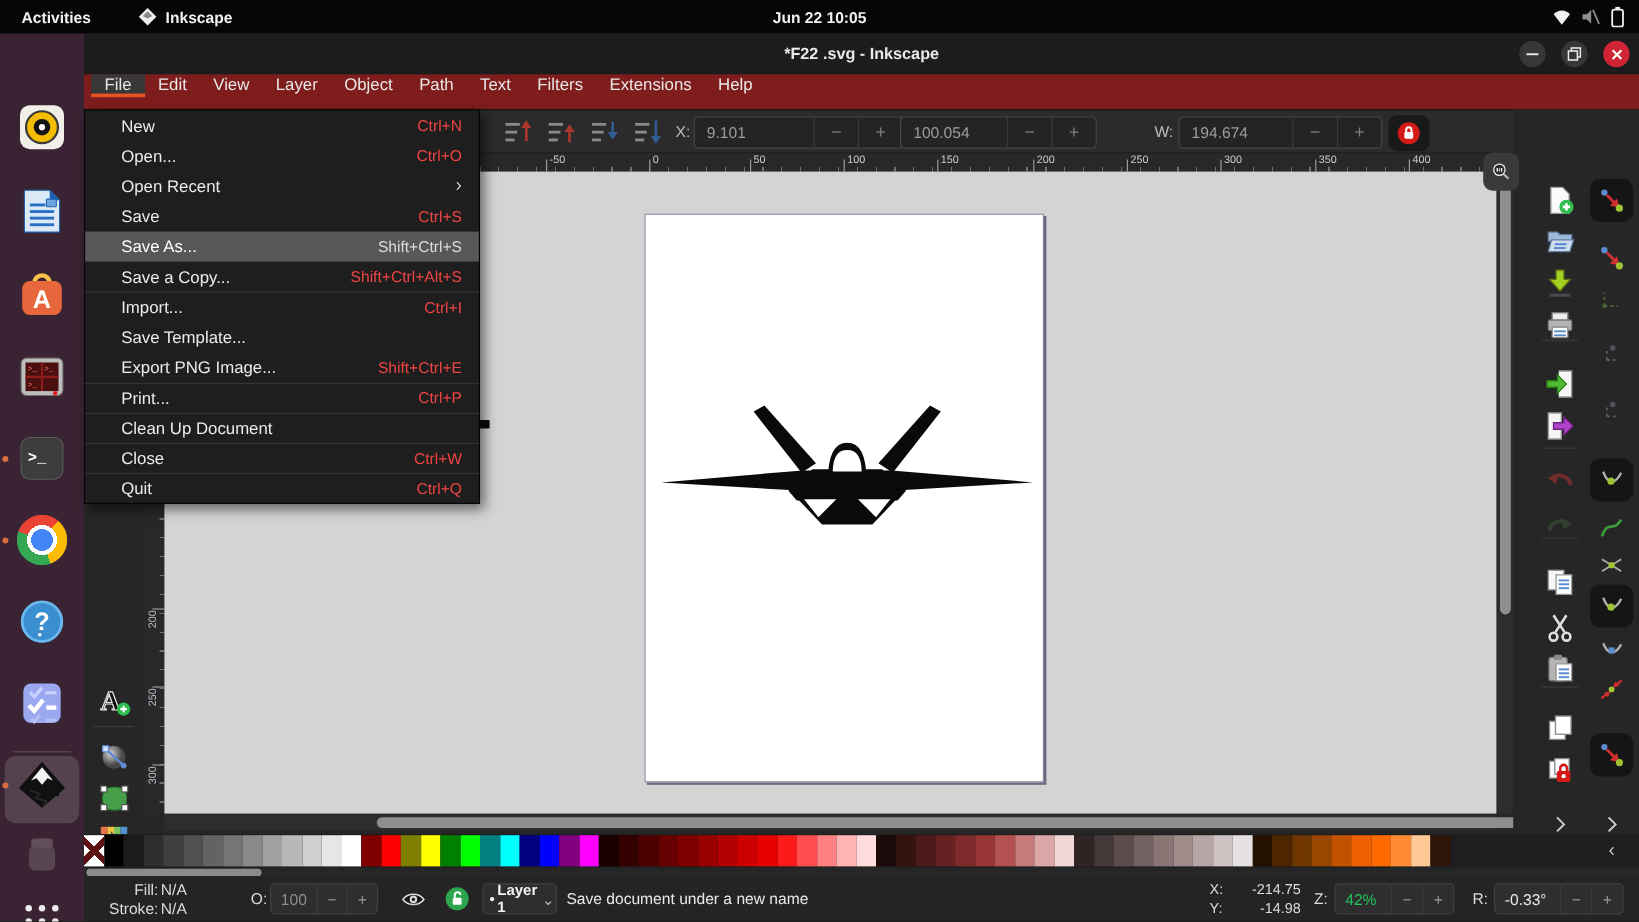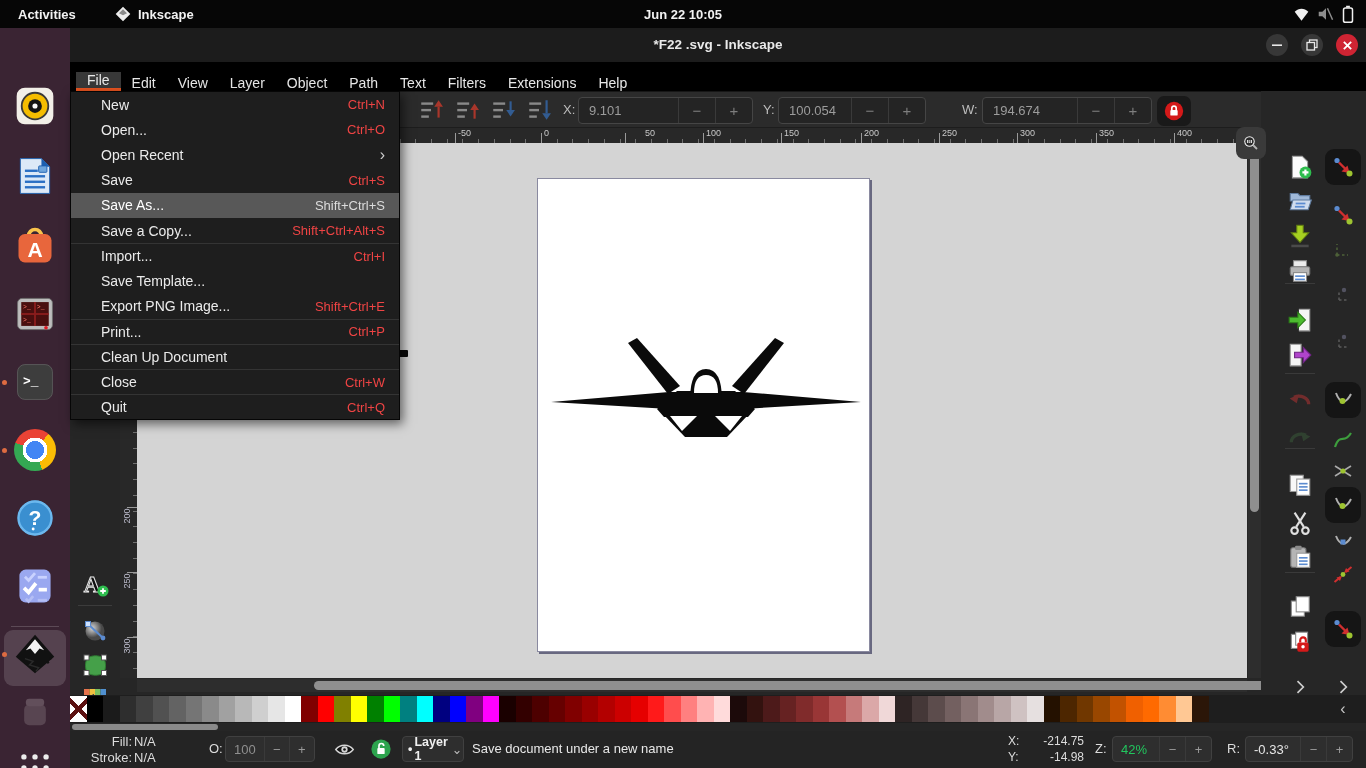--- a/index.html
+++ b/index.html
@@ -14,21 +14,21 @@
 #dock{left:0;top:28px;width:70px;height:740px;background:#3a2433}
 .dock-item{position:absolute;left:13px;width:44px;height:44px;display:flex;align-items:center;justify-content:center}
 .dock-dot{position:absolute;left:2px;width:5px;height:5px;border-radius:50%;background:#dd6b41}
 .dock-sep{position:absolute;left:11px;width:48px;height:1px;background:#5c4a56}
 .dock-active{position:absolute;left:4px;width:62px;height:56px;border-radius:9px;background:rgba(255,255,255,.14)}
 
 #window{left:70px;top:28px;width:1296px;height:740px;background:#262626}
 #titlebar{left:0;top:0;width:1296px;height:34px;background:#1c1c1c}
 #title{width:100%;text-align:center;line-height:34px;color:#e9e9e9;font-size:13.5px;font-weight:700}
 .winbtn{position:absolute;top:6px;width:22px;height:22px;border-radius:50%;background:#373737;display:flex;align-items:center;justify-content:center}
-#menubar{left:0;top:34px;width:1296px;height:29px;background:#000000;display:flex;align-items:flex-end;padding-left:6px}
+#menubar{left:0;top:34px;width:1296px;height:29px;background:#7f1d1d;display:flex;align-items:flex-start;padding-left:6px}
 .mb-item{padding:0 11px;display:flex;align-items:center;color:#e8e8e8;font-size:14px}
 .mb-item.active{background:#383838;border-bottom:3px solid #e95420}
 
 #toolcontrols{left:0;top:63px;width:1296px;height:37px;background:#2b2b2b;border-top:1px solid #171717;border-bottom:1px solid #1d1d1d}
 .tc-label{position:absolute;top:10px;color:#bdbdbd;font-size:13px}
 .fld{position:absolute;top:5px;height:27px;background:#242424;border:1px solid #454545;border-radius:4px;display:flex;color:#9c9c9c;font-size:13px}
 .fld .val{flex:1;padding:0 10px;display:flex;align-items:center}
 .fld .sp{width:37px;border-left:1px solid #3a3a3a;display:flex;align-items:center;justify-content:center;color:#7e7e7e;font-size:15px}
 .zico{position:absolute;top:5px;width:26px;height:26px;opacity:.85}
 #lockbtn{left:1087px;top:4px;width:34px;height:30px;background:#191919;border-radius:7px;display:flex;align-items:center;justify-content:center}
@@ -267,21 +267,21 @@
 
     <div class="abs" id="toolcontrols">
       <div id="zorder"></div>
       <span class="tc-label" style="left:493px">X:</span>
       <div class="fld" style="left:508px;width:175px">
         <div class="val">9.101</div>
         <div class="sp">−</div>
         <div class="sp">+</div>
       </div>
       <span class="tc-label" style="left:693px">Y:</span>
-      <div class="fld" style="left:708px;width:148px">
+      <div class="fld" style="left:680px;width:164px">
         <div class="val">100.054</div>
         <div class="sp">−</div>
         <div class="sp">+</div>
       </div>
       <span class="tc-label" style="left:892px">W:</span>
       <div class="fld" style="left:912px;width:170px">
         <div class="val">194.674</div>
         <div class="sp">−</div>
         <div class="sp">+</div>
       </div>
@@ -343,21 +343,21 @@
         </div>
       </div>
 
     <div class="abs" id="rcorner"></div>
     <div class="abs" id="hruler">
         <div class="hr-tick" style="left:318px"></div>
         <span class="hr-num" style="left:321px">-50</span>
         <div class="hr-tick" style="left:404px"></div>
         <span class="hr-num" style="left:407px">0</span>
         <div class="hr-tick" style="left:488px"></div>
-        <span class="hr-num" style="left:508px">50</span>
+        <span class="hr-num" style="left:491px">50</span>
         <div class="hr-tick" style="left:566px"></div>
         <span class="hr-num" style="left:569px">100</span>
         <div class="hr-tick" style="left:644px"></div>
         <span class="hr-num" style="left:647px">150</span>
         <div class="hr-tick" style="left:724px"></div>
         <span class="hr-num" style="left:727px">200</span>
         <div class="hr-tick" style="left:802px"></div>
         <span class="hr-num" style="left:805px">250</span>
         <div class="hr-tick" style="left:880px"></div>
         <span class="hr-num" style="left:883px">300</span>

